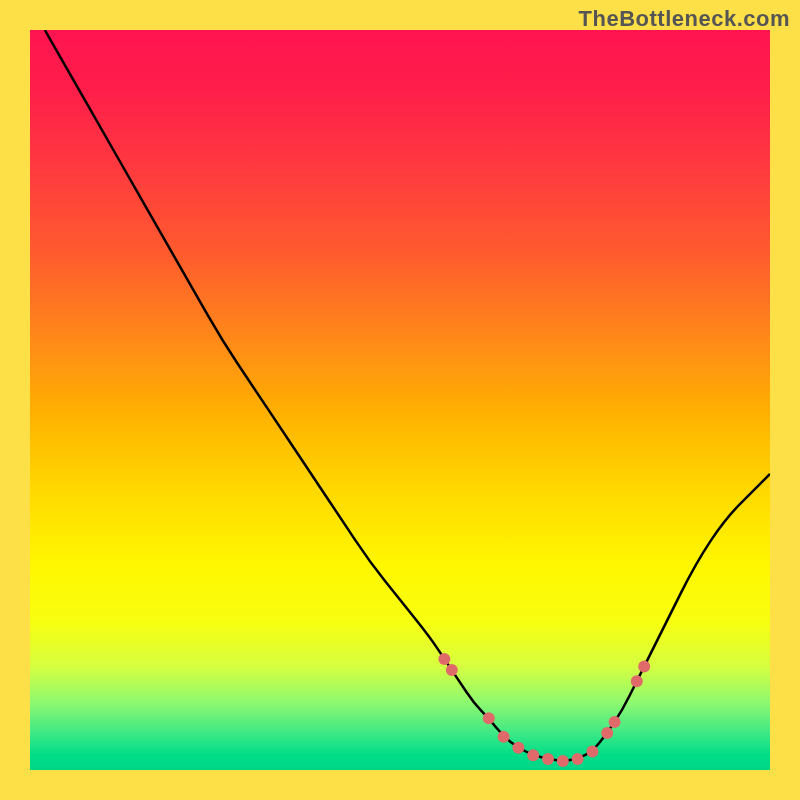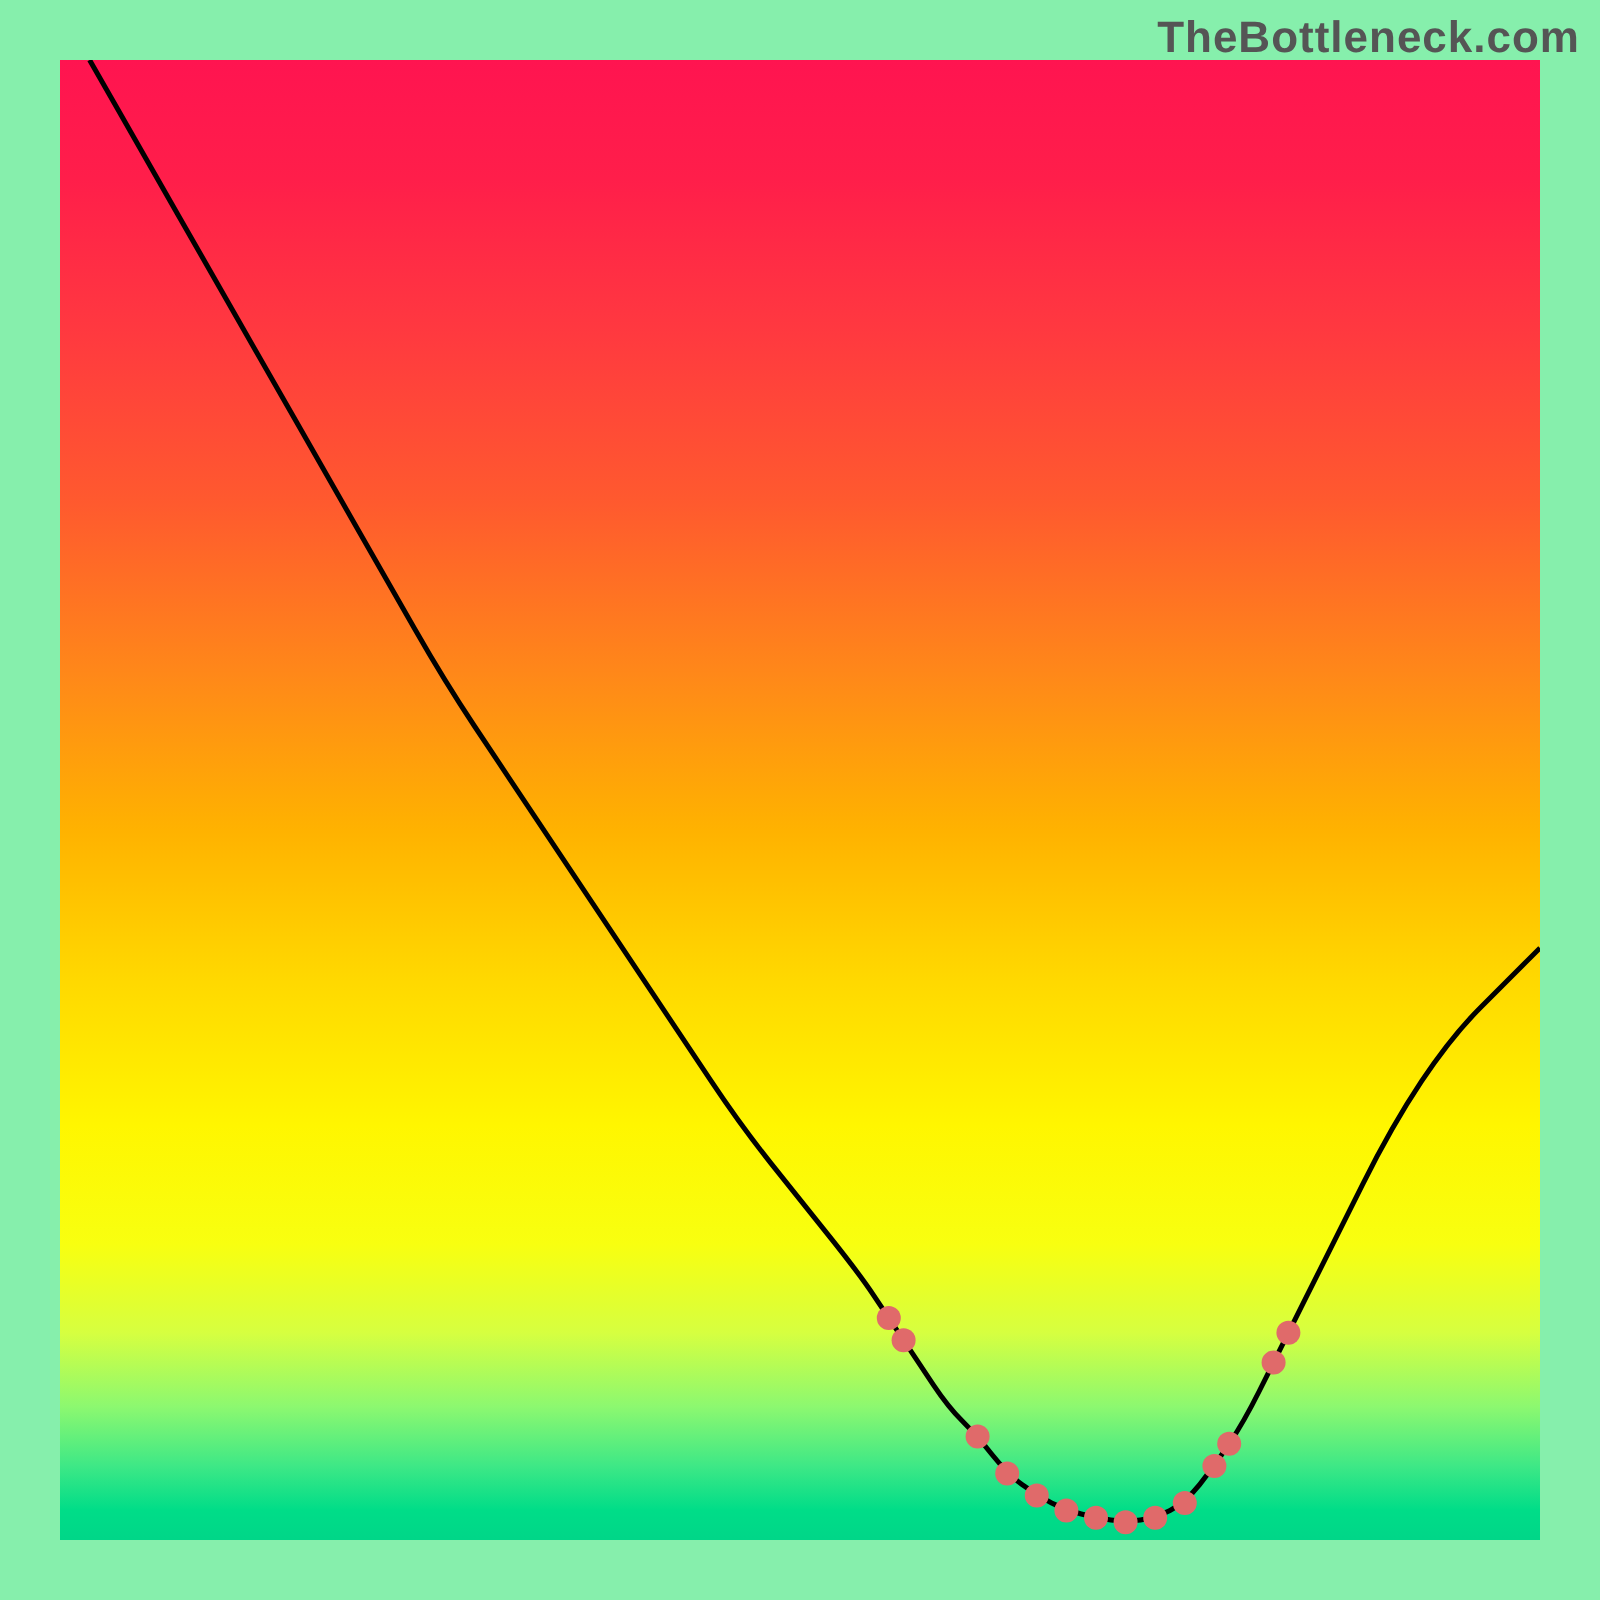--- a/index.html
+++ b/index.html
@@ -8,21 +8,21 @@
     width: 800px;
     height: 800px;
     background: #000;
     font-family: Arial, Helvetica, sans-serif;
     overflow: hidden;
   }
   .container {
     position: relative;
     width: 800px;
     height: 800px;
-    background: #86efac;
+    background: #fde047;
   }
   .watermark {
     position: absolute;
     top: 6px;
     right: 10px;
     color: #555;
     font-size: 22px;
     font-weight: bold;
     letter-spacing: 0.5px;
     z-index: 10;

